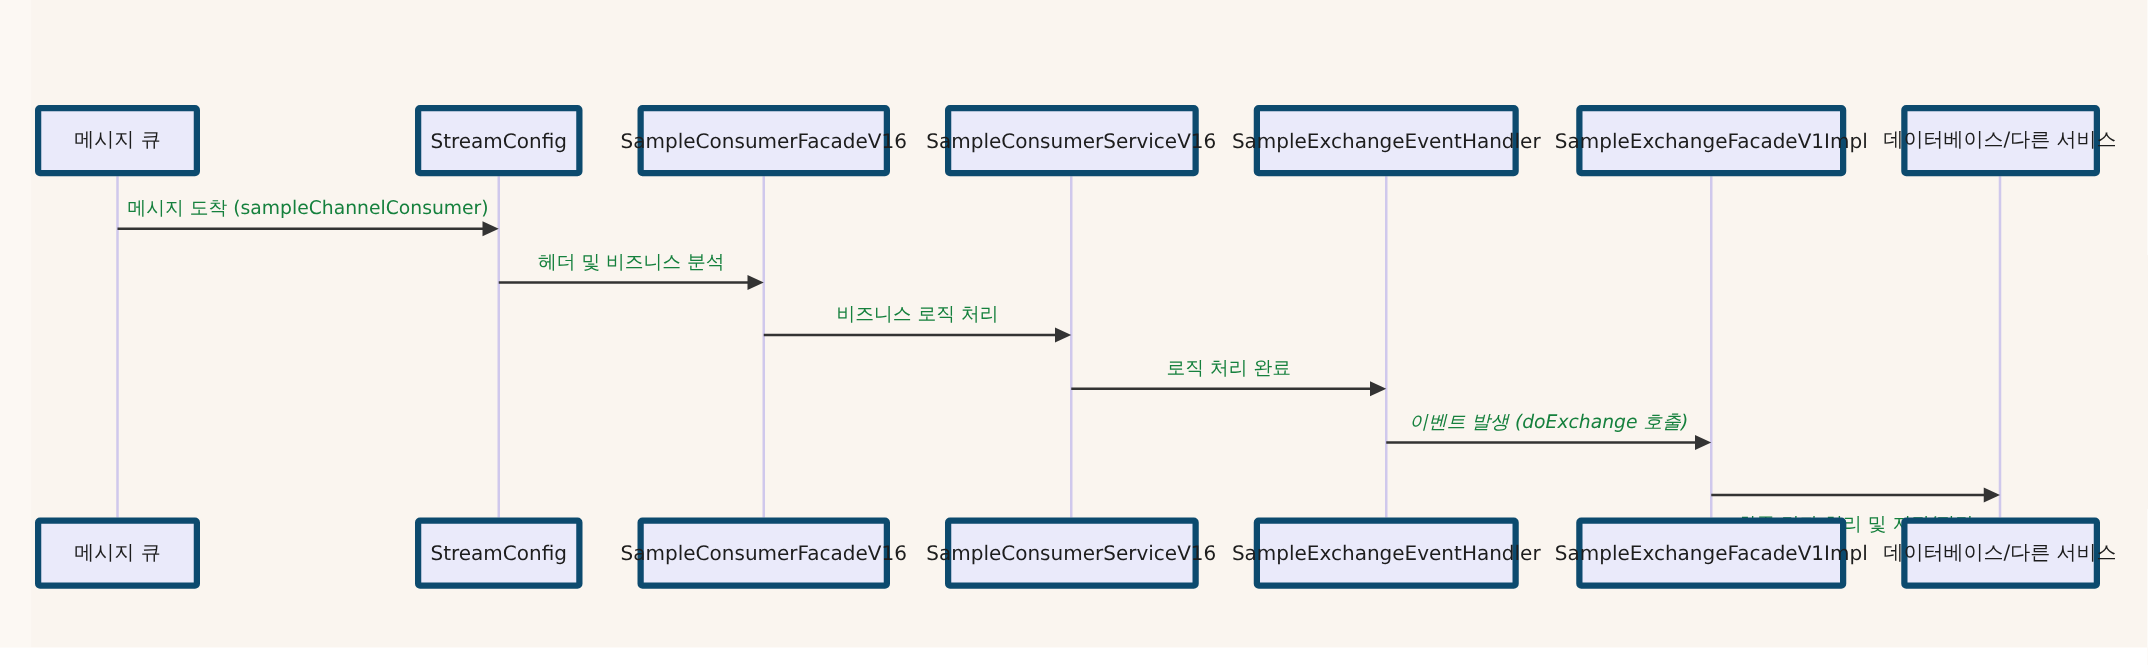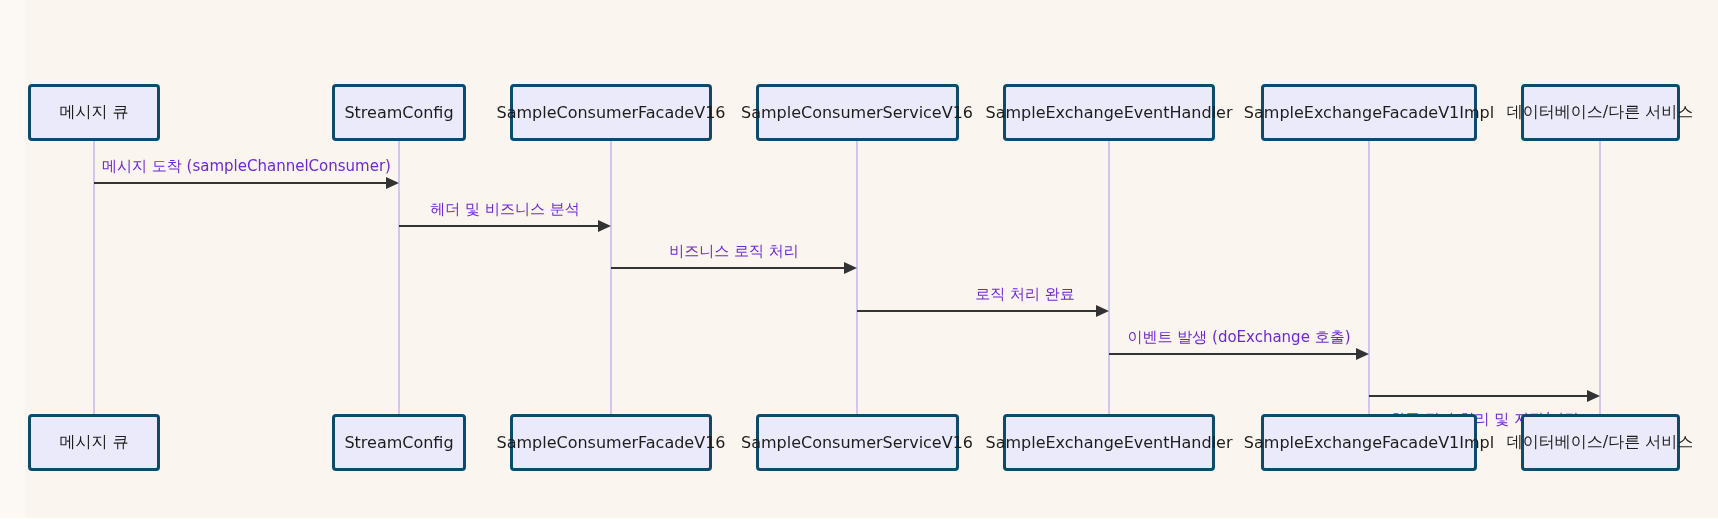--- a/index.html
+++ b/index.html
@@ -25,21 +25,21 @@
     position: absolute;
     left: 0; bottom: 0;
     width: 100%; height: 14px;
     background: #ffffff;
   }
   .actor-box {
     position: absolute;
     height: 57px;
     box-sizing: border-box;
     background: #eaeafa;
-    border: 3px solid #0c4a6e;
+    border: 5px solid #0c4a6e;
     border-radius: 4px;
     display: flex;
     align-items: center;
     justify-content: center;
     z-index: 3;
   }
   .actor-label {
     font-size: 16px;
     color: #1d1d1d;
     white-space: nowrap;
@@ -62,21 +62,21 @@
     width: 0; height: 0;
     border-top: 6px solid transparent;
     border-bottom: 6px solid transparent;
     border-left: 13px solid #333333;
     z-index: 2;
   }
   .msg-label {
     position: absolute;
     transform: translate(-50%, -100%);
     font-size: 15px;
-    color: #6d28d9;
+    color: #15803d;
     white-space: nowrap;
     z-index: 2;
   }
 </style>
 </head>
 <body>
 
 <div id="stage">
   <div class="left-margin-strip"></div>
   <div class="bottom-strip"></div>
@@ -133,20 +133,20 @@
     <div class="msg-arrowhead" style="left: 386px; top: 177px;"></div>
     <div class="msg-label" style="left: 246.5px; top: 176px;">메시지 도착 (sampleChannelConsumer)</div>
     <div class="msg-line" style="left: 399px; top: 225px; width: 208px;"></div>
     <div class="msg-arrowhead" style="left: 598px; top: 220px;"></div>
     <div class="msg-label" style="left: 505px; top: 219px;">헤더 및 비즈니스 분석</div>
     <div class="msg-line" style="left: 611px; top: 267px; width: 242px;"></div>
     <div class="msg-arrowhead" style="left: 844px; top: 262px;"></div>
     <div class="msg-label" style="left: 734px; top: 261px; text-align: center;">비즈니스 로직 처리</div>
     <div class="msg-line" style="left: 857px; top: 310px; width: 248px;"></div>
     <div class="msg-arrowhead" style="left: 1096px; top: 305px;"></div>
-    <div class="msg-label" style="left: 1025px; top: 304px;">로직 처리 완료</div>
+    <div class="msg-label" style="left: 983px; top: 304px;">로직 처리 완료</div>
     <div class="msg-line" style="left: 1109px; top: 353px; width: 256px;"></div>
     <div class="msg-arrowhead" style="left: 1356px; top: 348px;"></div>
-    <div class="msg-label" style="left: 1239px; top: 347px;">이벤트 발생 (doExchange 호출)</div>
+    <div class="msg-label" style="left: 1239px; top: 347px; font-style: italic;">이벤트 발생 (doExchange 호출)</div>
     <div class="msg-line" style="left: 1369px; top: 395px; width: 227px;"></div>
     <div class="msg-arrowhead" style="left: 1587px; top: 390px;"></div>
     <div class="msg-label" style="left: 1484.5px; top: 389px; margin-top: 40px;">최종 결과 처리 및 저장/전달</div>
   </div>
 
 </body></html>

